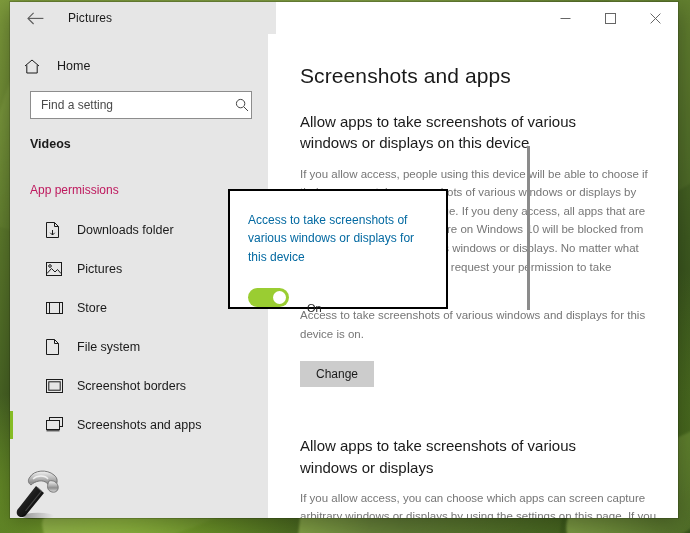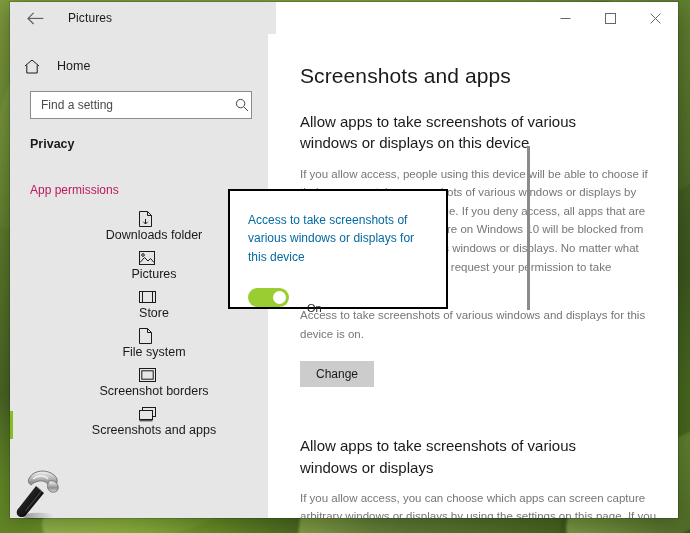--- a/index.html
+++ b/index.html
@@ -155,23 +155,22 @@
     color: #be185d;
     padding: 32px 0 0 20px;
   }
 
   #nav-list { margin-top: 13px; }
   .nav-item {
     position: relative;
     display: flex;
     align-items: center;
     height: 39px;
-    padding-left: 21px;
+    padding-left: 36px;
     cursor: default;
-    flex-direction: column;
   }
   .nav-item.selected::before {
     content: "";
     position: absolute;
     left: 0; top: 6px;
     width: 3px; height: 28px;
     background: #86bc25;
   }
   .nav-item .ico {
     width: 22px; height: 18px;
@@ -367,21 +366,21 @@
       <div id="search-box">
         <input id="search-input" type="text" placeholder="Find a setting" style="">
         <span class="search-ico">
           <svg width="14" height="14" viewBox="0 0 14 14" aria-hidden="true">
             <circle cx="5.6" cy="5.6" r="4.2" fill="none" stroke="currentColor" stroke-width="1"></circle>
             <path d="M8.8 8.8 L13 13" stroke="currentColor" stroke-width="1"></path>
           </svg>
         </span>
       </div>
 
-      <div id="privacy-label">Privacy</div>
+      <div id="privacy-label">Videos</div>
       <div id="perm-label">App permissions</div>
 
       <div id="nav-list">
 
         <div class="nav-item">
           <span class="ico">
             <svg width="14" height="16" viewBox="0 0 14 16" aria-hidden="true">
               <path d="M0.5 0.5 L8.5 0.5 L12.5 4.5 L12.5 15.5 L0.5 15.5 Z" fill="none" stroke="currentColor" stroke-width="1"></path>
               <path d="M8.5 0.5 L8.5 4.5 L12.5 4.5" fill="none" stroke="currentColor" stroke-width="1"></path>
               <path d="M6.5 8 L6.5 13 M4.3 10.8 L6.5 13 L8.7 10.8" fill="none" stroke="currentColor" stroke-width="1"></path>

